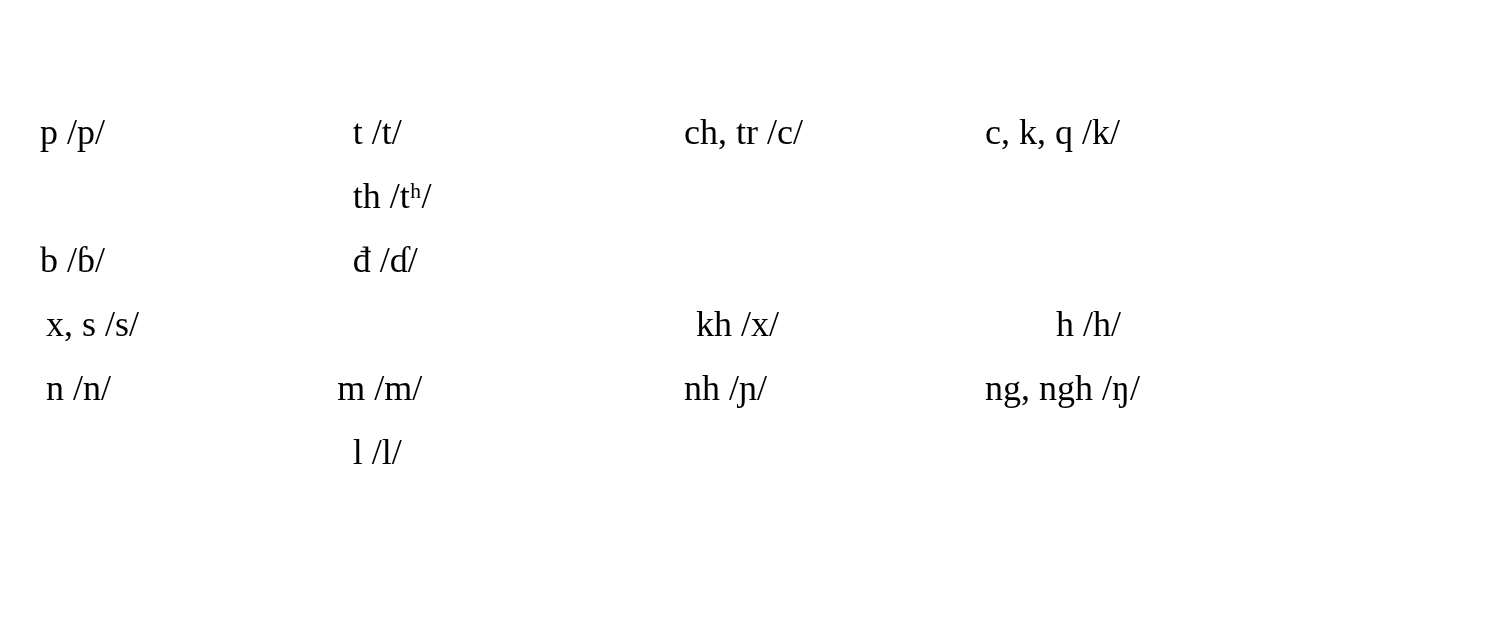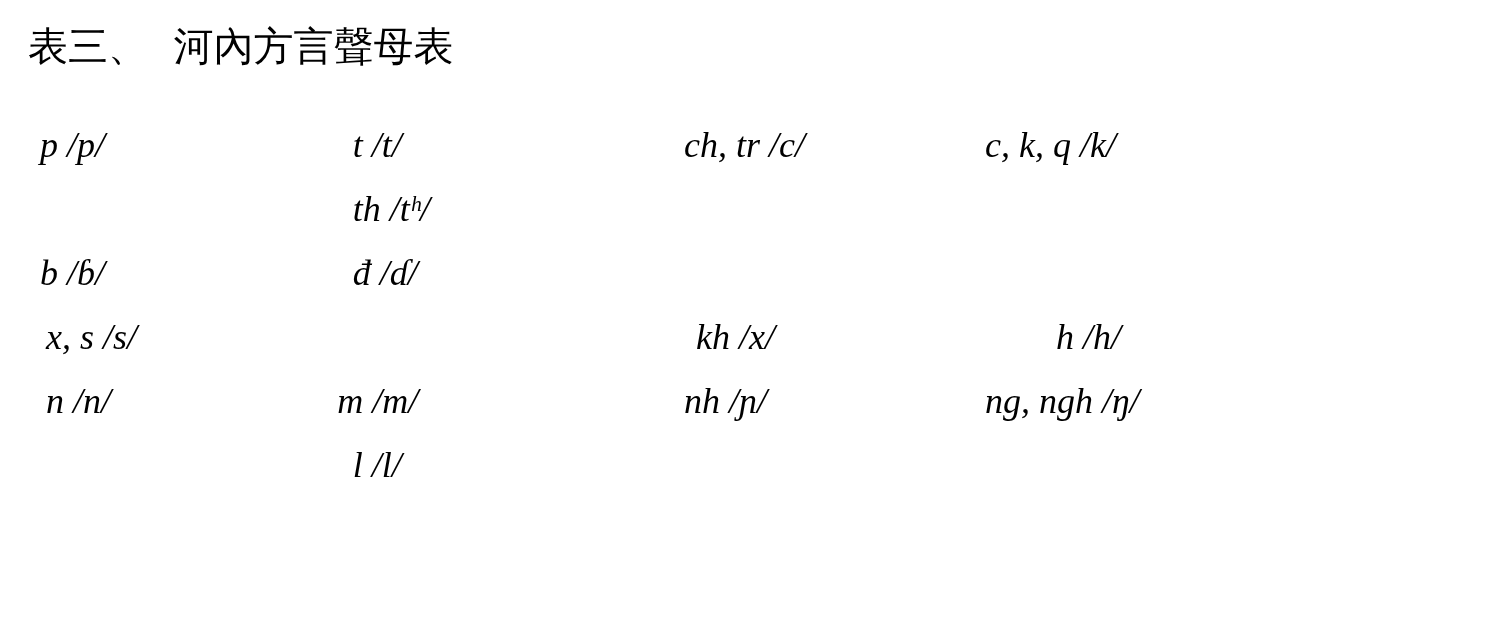--- a/index.html
+++ b/index.html
@@ -26,23 +26,22 @@
     left: 28px;
     top: 22px;
     font-size: 40px;
     line-height: 1.2;
     white-space: pre;
     font-family: "DejaVu Serif", "Liberation Serif", serif;
   }
   .table {
     position: absolute;
     left: 40px;
-    top: 113px;
+    top: 100px;
     width: 1450px;
-    font-style: italic;
   }
   .row {
     display: flex;
     align-items: baseline;
     height: 64px;
   }
   .cell {
     font-size: 36px;
     line-height: 64px;
     white-space: pre;
@@ -52,21 +51,20 @@
   .c2 { width: 300px; margin-left: 6px; }
   .c3 { width: 310px; margin-left: 40px; }
   .c4 { width: 360px; }
   .c5 { width: 160px; }
 </style>
 </head>
 <body>
 
 <div class="page">
 
-  <div class="title">表三、  河內方言聲母表</div>
 
   <div class="table">
 
     <div class="row">
       <div class="cell c1">p /p/</div>
       <div class="cell c2">t /t/</div>
       <div class="cell c3">ch, tr /c/</div>
       <div class="cell c4">c, k, q /k/</div>
       <div class="cell c5"></div>
     </div>

